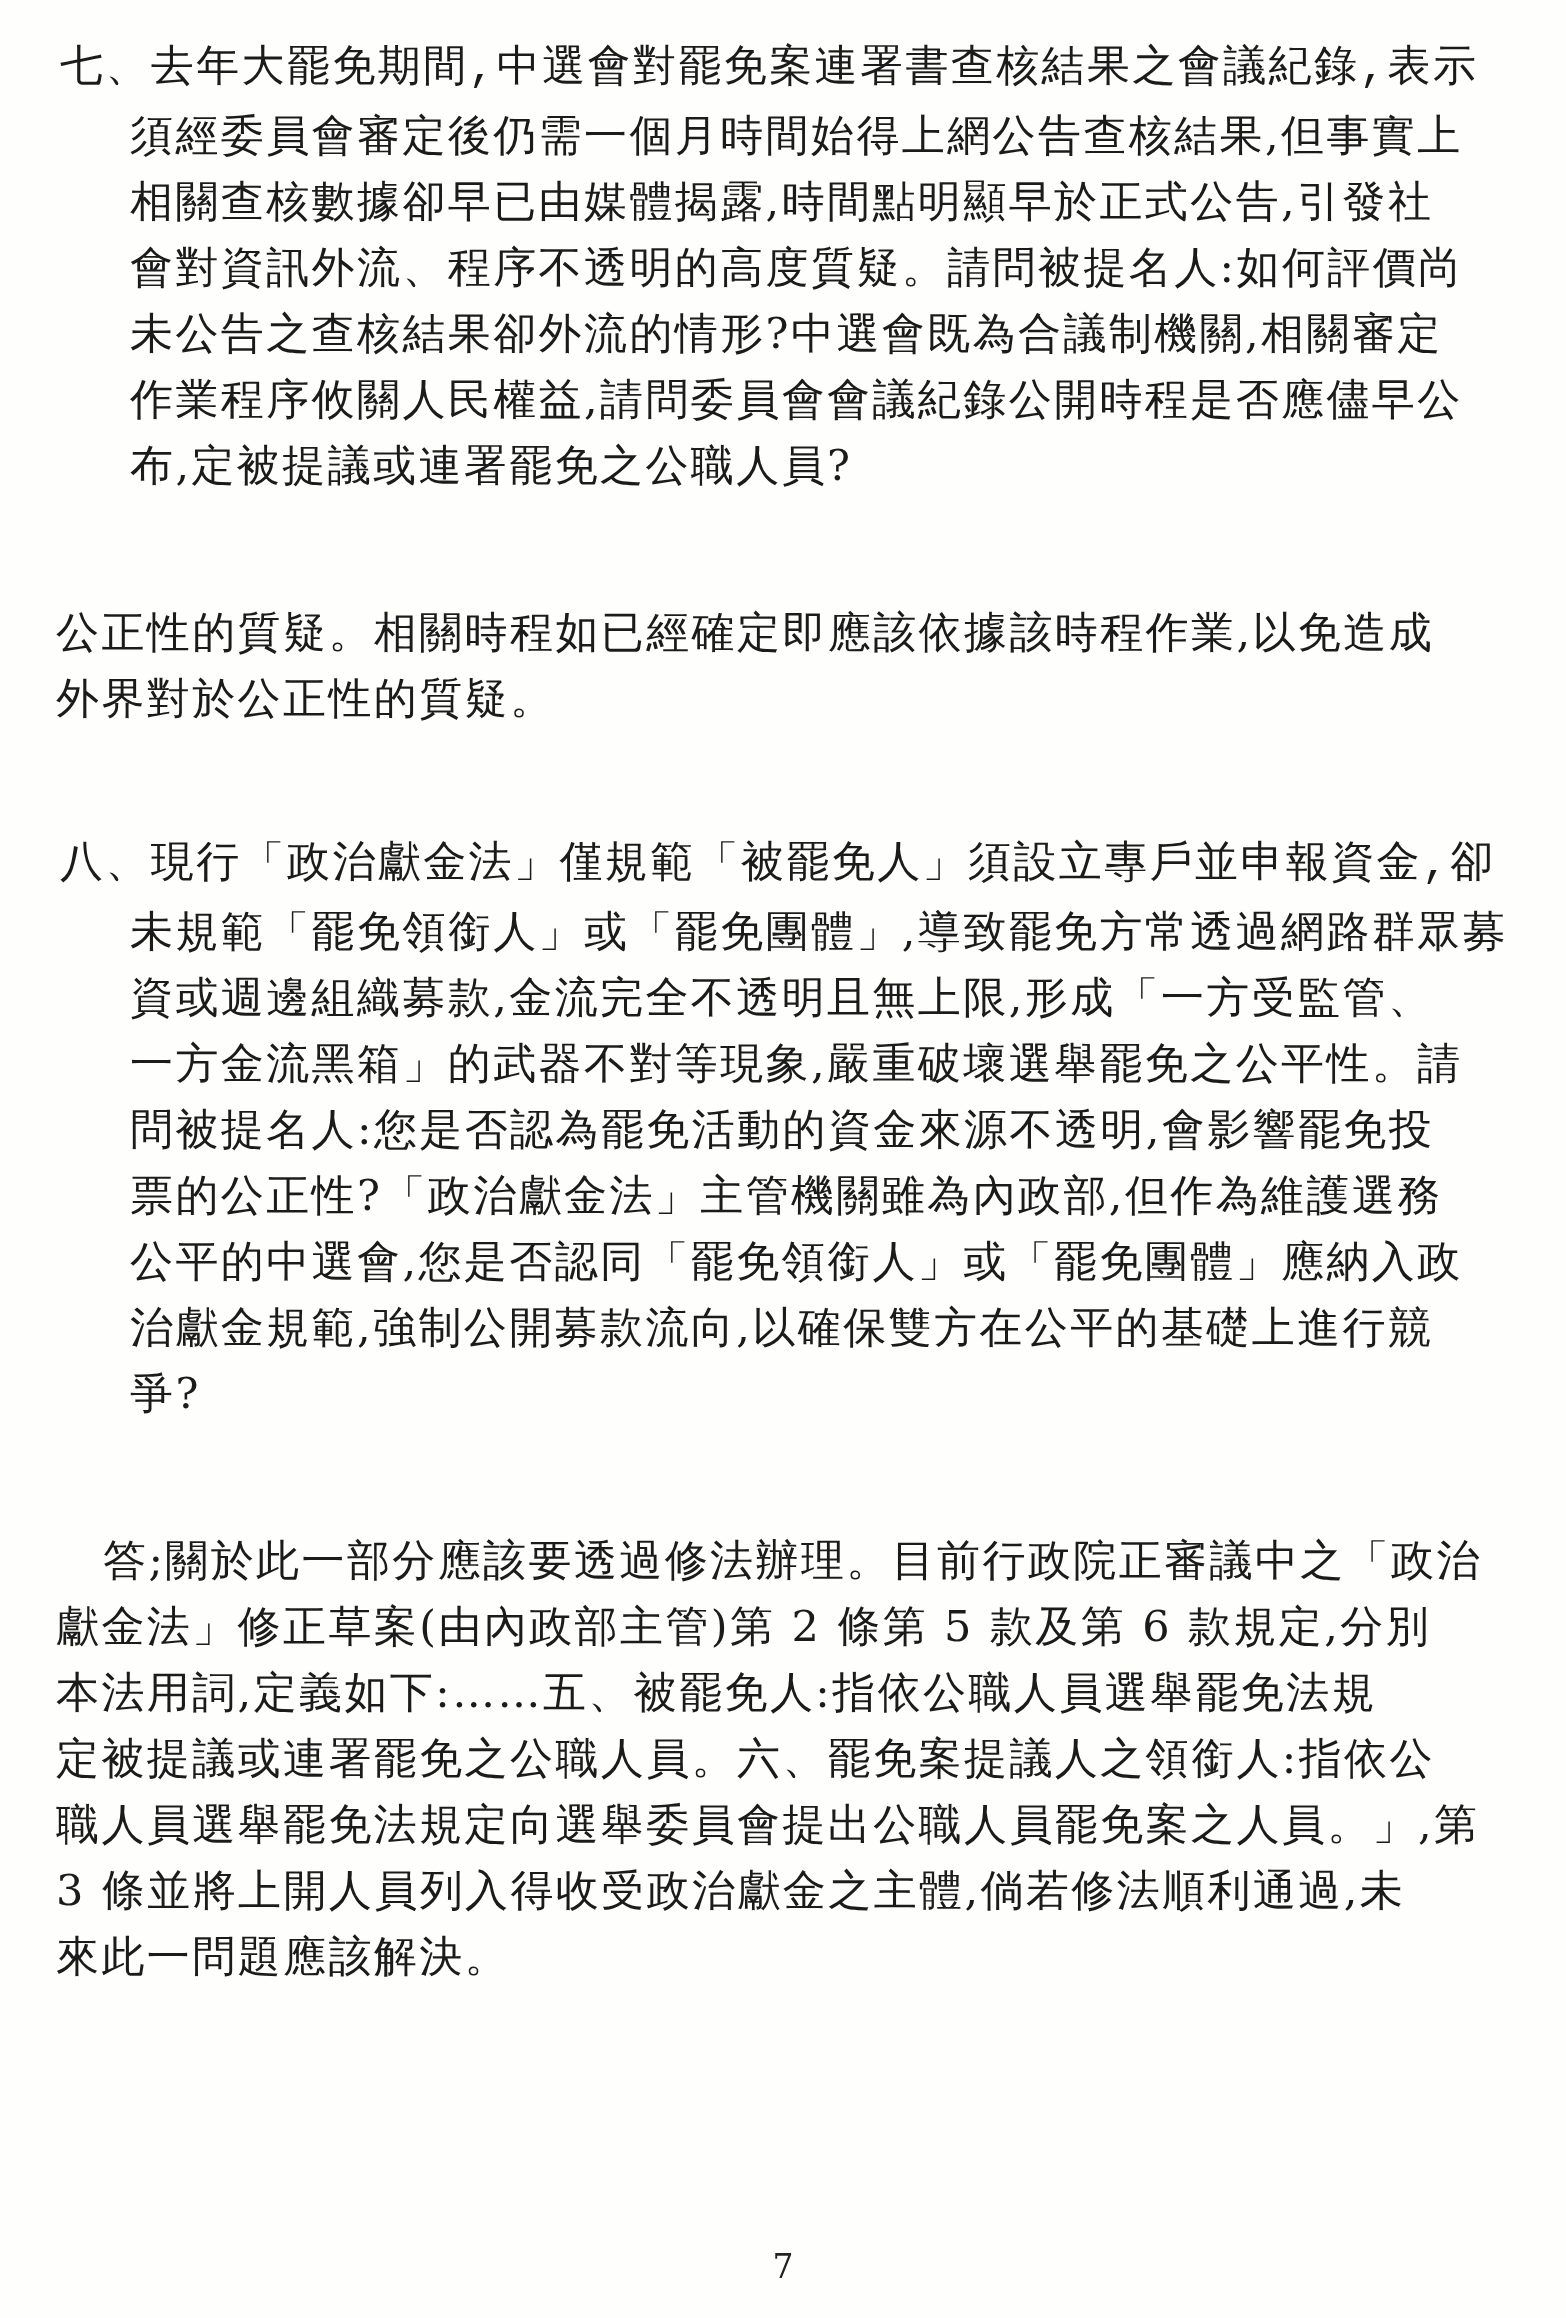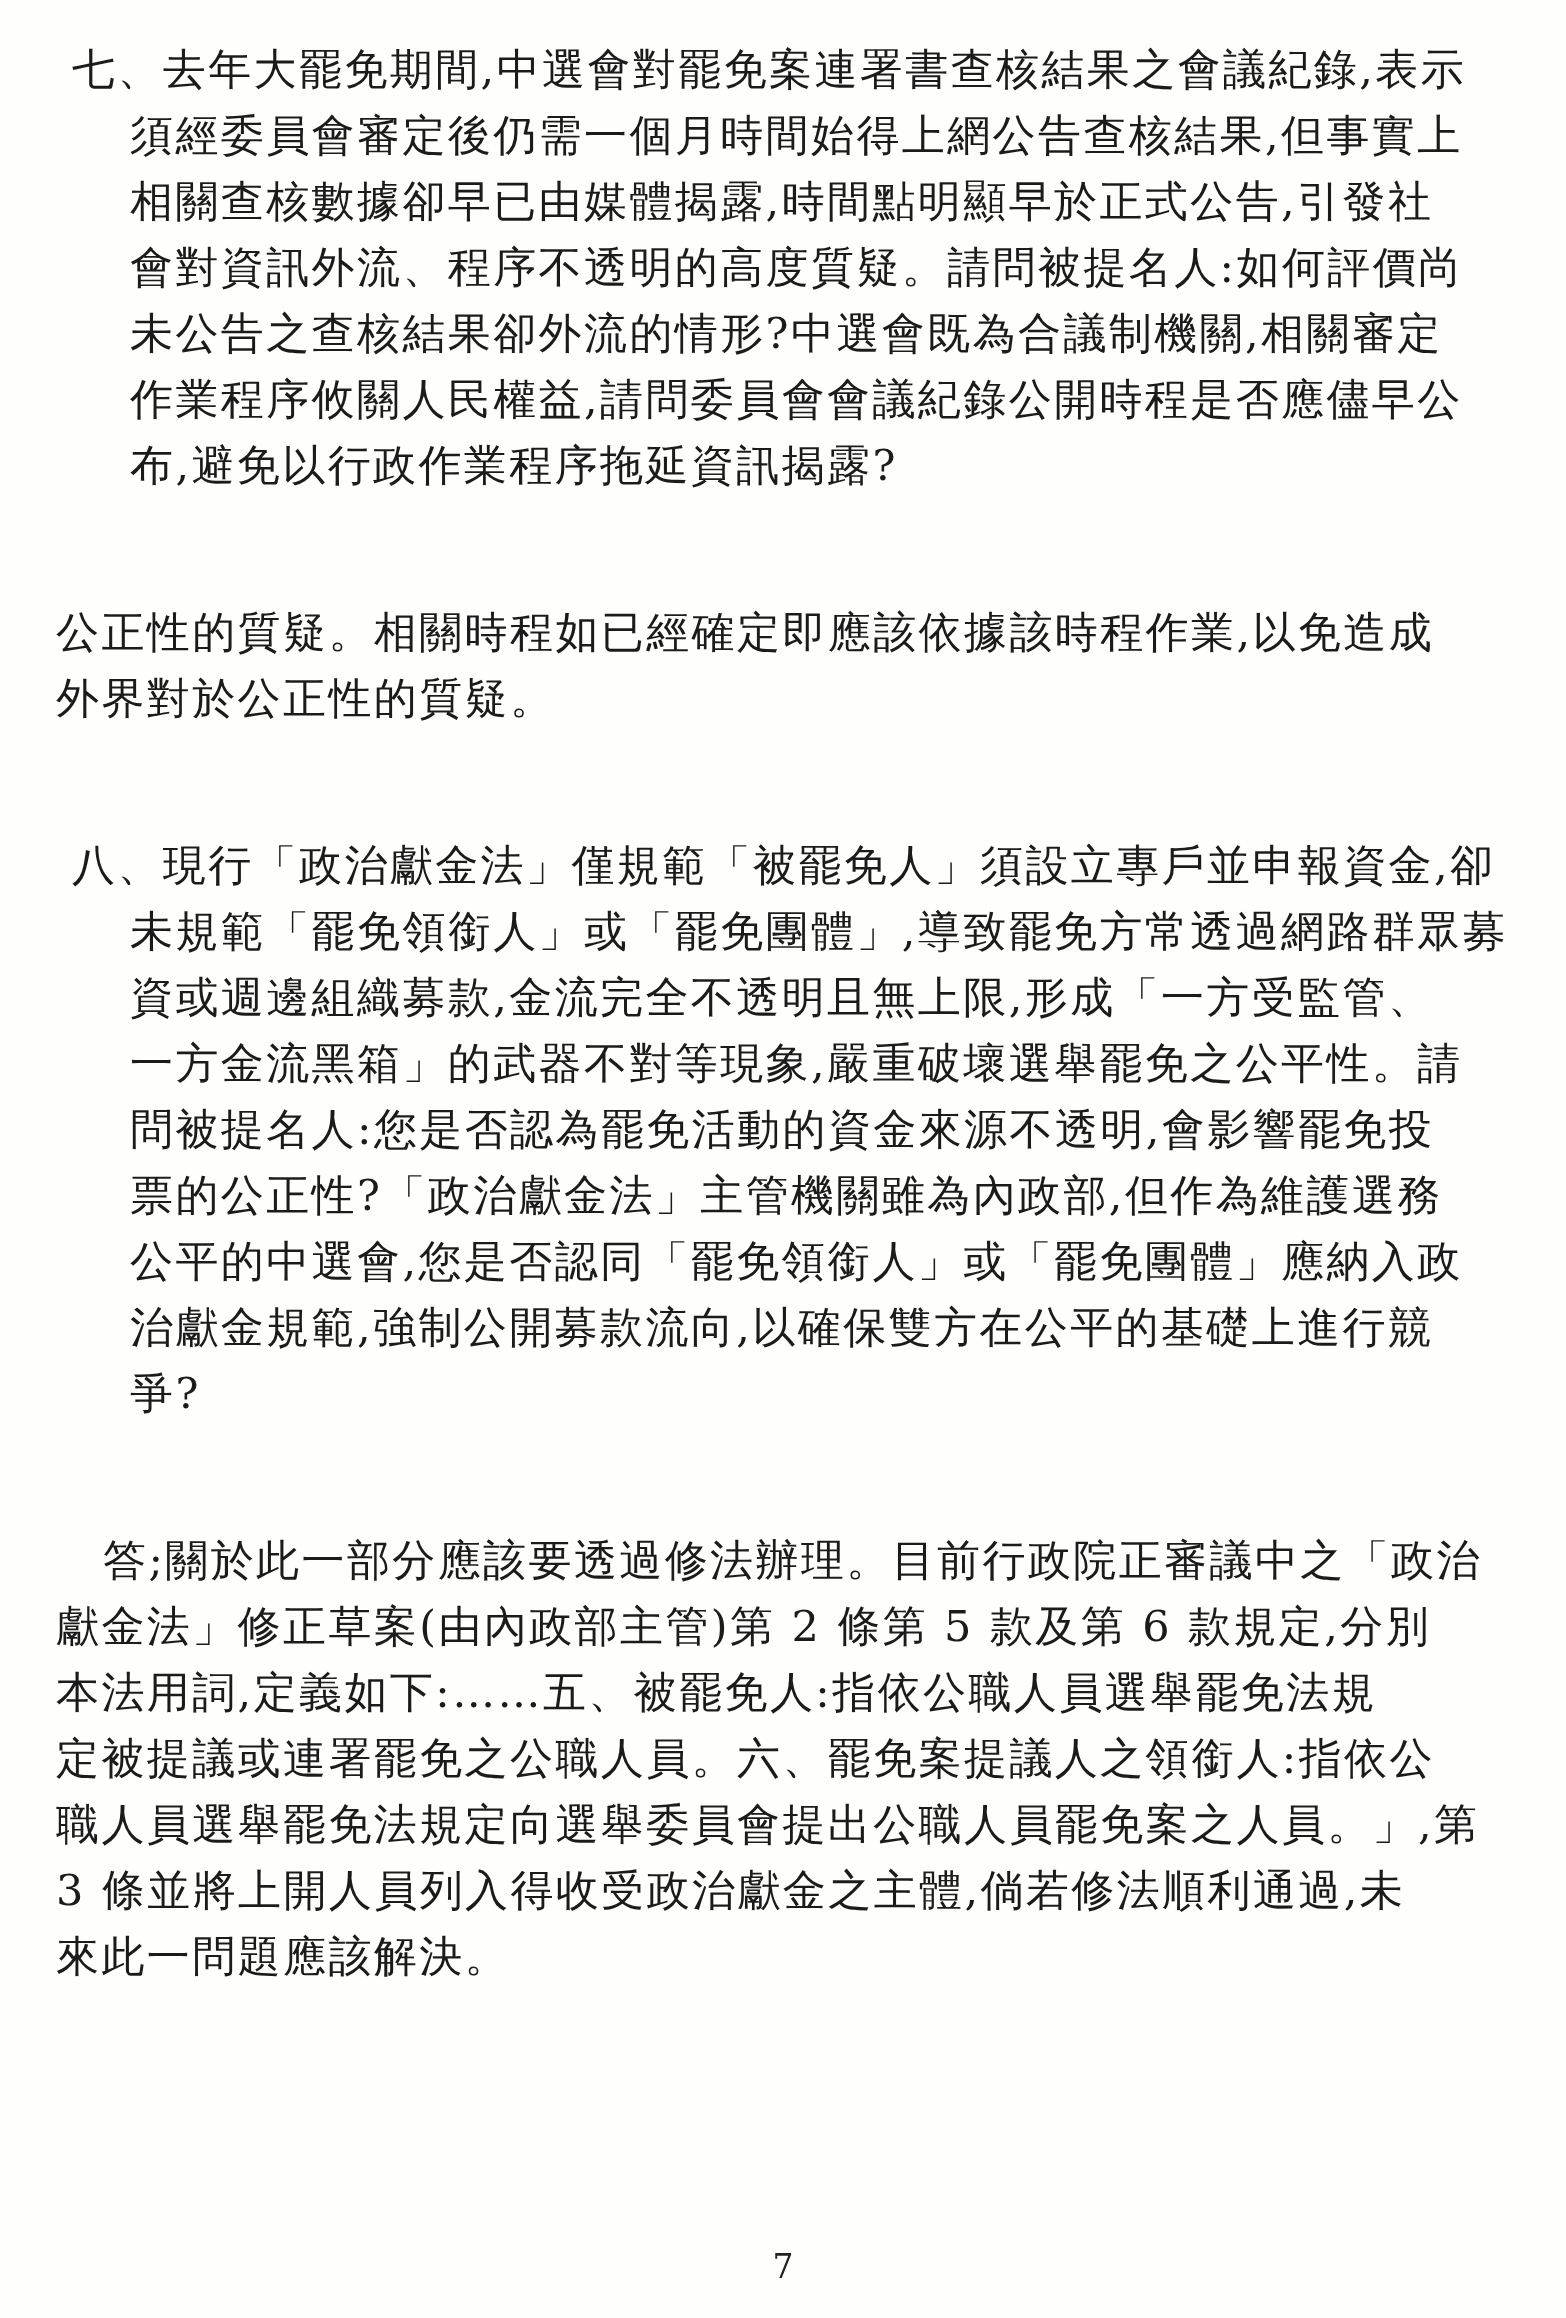--- a/index.html
+++ b/index.html
@@ -30,21 +30,21 @@
   }
   .block + .block {
     margin-top: 101px;
   }
   .line {
     white-space: nowrap;
     height: 66px;
   }
   
   .question .line { margin-left: 74px; }
-  .question .line.first { margin-left: 16px; }
+  .question .line.first { margin-left: 4px; font-family: Liberation Mono, monospace; }
   
   .answer .line { margin-left: 0; }
   .answer .line.first { margin-left: 47px; }
   .pageno {
     position: absolute;
     top: 2247px;
     left: 0;
     width: 100%;
     text-align: center;
     font-size: 33px;
@@ -57,21 +57,21 @@
 
 <div class="sheet">
   <div class="content">
       <div class="block question">
         <div class="line first">七、去年大罷免期間,中選會對罷免案連署書查核結果之會議紀錄,表示</div>
         <div class="line">須經委員會審定後仍需一個月時間始得上網公告查核結果,但事實上</div>
         <div class="line">相關查核數據卻早已由媒體揭露,時間點明顯早於正式公告,引發社</div>
         <div class="line">會對資訊外流、程序不透明的高度質疑。請問被提名人:如何評價尚</div>
         <div class="line">未公告之查核結果卻外流的情形?中選會既為合議制機關,相關審定</div>
         <div class="line">作業程序攸關人民權益,請問委員會會議紀錄公開時程是否應儘早公</div>
-        <div class="line">布,避免以行政作業程序拖延資訊揭露?</div>
+        <div class="line">布,定被提議或連署罷免之公職人員?</div>
       </div>
       <div class="block answer">
         <div class="line">公正性的質疑。相關時程如已經確定即應該依據該時程作業,以免造成</div>
         <div class="line">外界對於公正性的質疑。</div>
       </div>
       <div class="block question">
         <div class="line first">八、現行「政治獻金法」僅規範「被罷免人」須設立專戶並申報資金,卻</div>
         <div class="line">未規範「罷免領銜人」或「罷免團體」,導致罷免方常透過網路群眾募</div>
         <div class="line">資或週邊組織募款,金流完全不透明且無上限,形成「一方受監管、</div>
         <div class="line">一方金流黑箱」的武器不對等現象,嚴重破壞選舉罷免之公平性。請</div>

